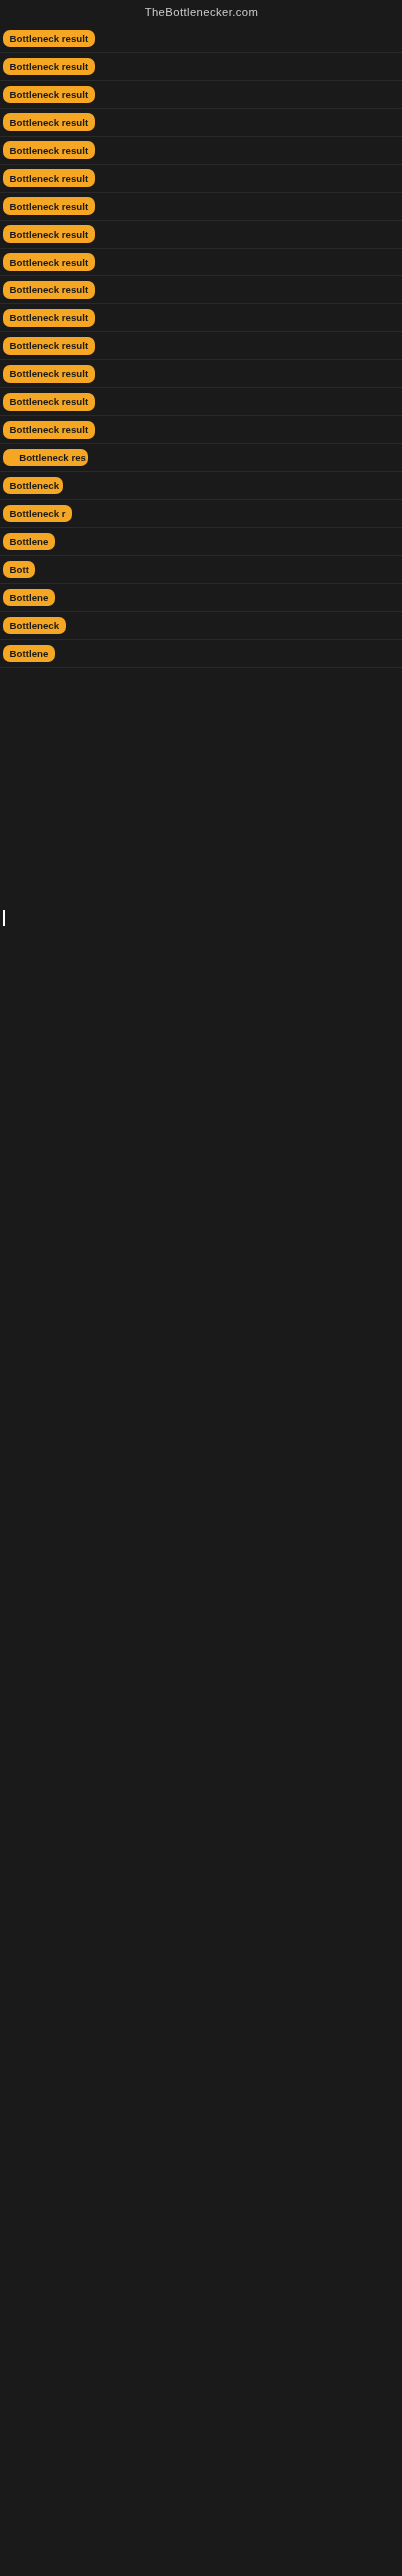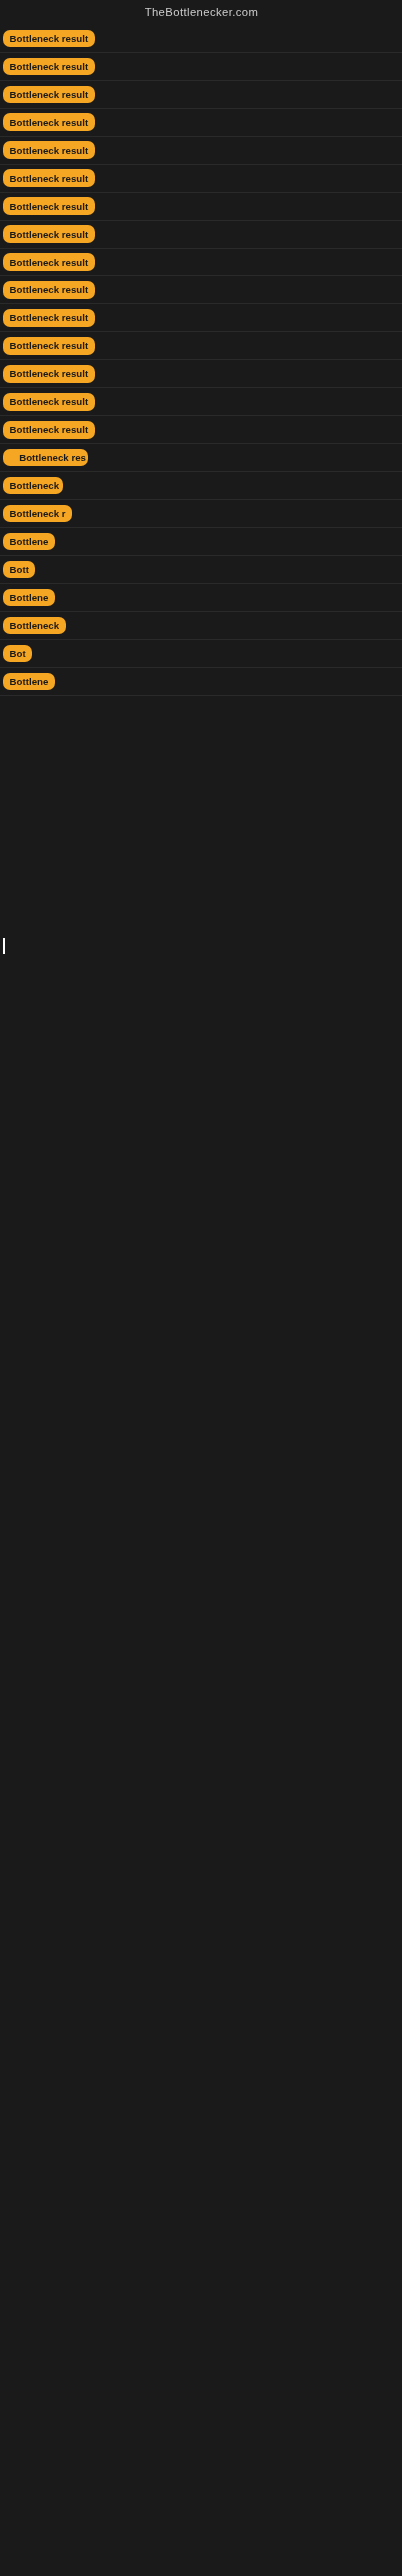--- a/index.html
+++ b/index.html
@@ -125,23 +125,20 @@
     <div class="bottleneck-item" style="margin-top: 0px;">
       <span class="bottleneck-badge" style="max-width: 34px;">Bott</span>
     </div>
     <div class="bottleneck-item" style="margin-top: 0px;">
       <span class="bottleneck-badge" style="max-width: 56px;">Bottlene</span>
     </div>
     <div class="bottleneck-item" style="margin-top: 0px; align-items: flex-end;">
       <span class="bottleneck-badge" style="max-width: 66px;">Bottleneck</span>
     </div>
     <div class="bottleneck-item" style="margin-top: 0px;">
-      <span class="bottleneck-badge" style="max-width: 29px;">Bot</span>
-    </div>
-    <div class="bottleneck-item" style="margin-top: 0px;">
       <span class="bottleneck-badge" style="max-width: 56px;">Bottlene</span>
     </div>
     <div style="height: 242px;"></div>
     <div style="position: relative; height: 564px;">
       <div class="cursor-line"></div>
     </div>
   </div>
 
 
 </body></html>

